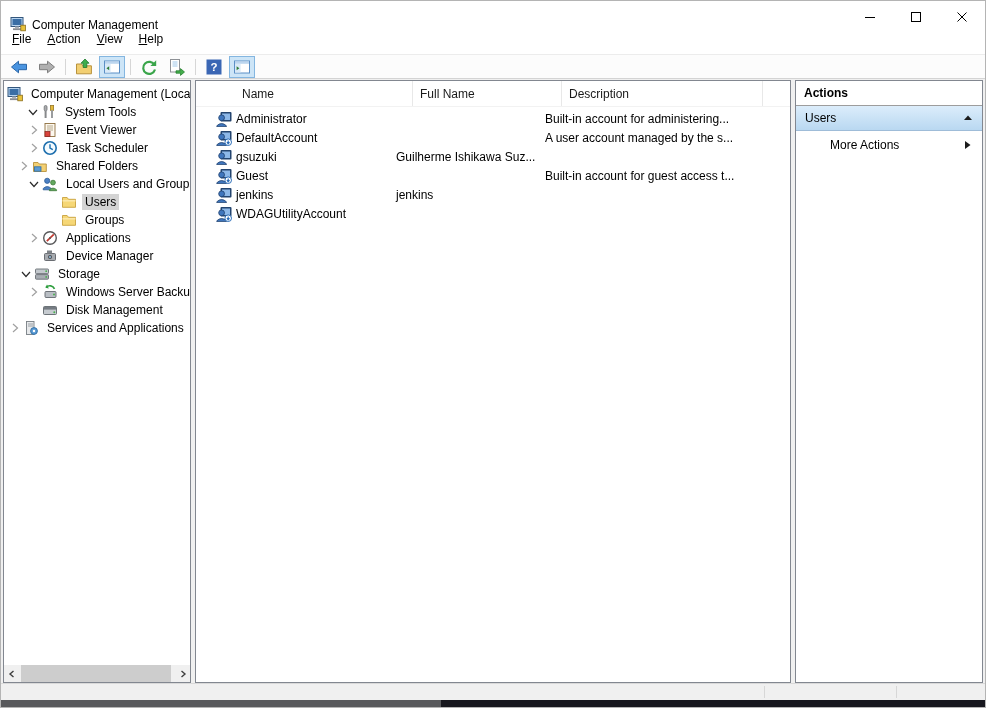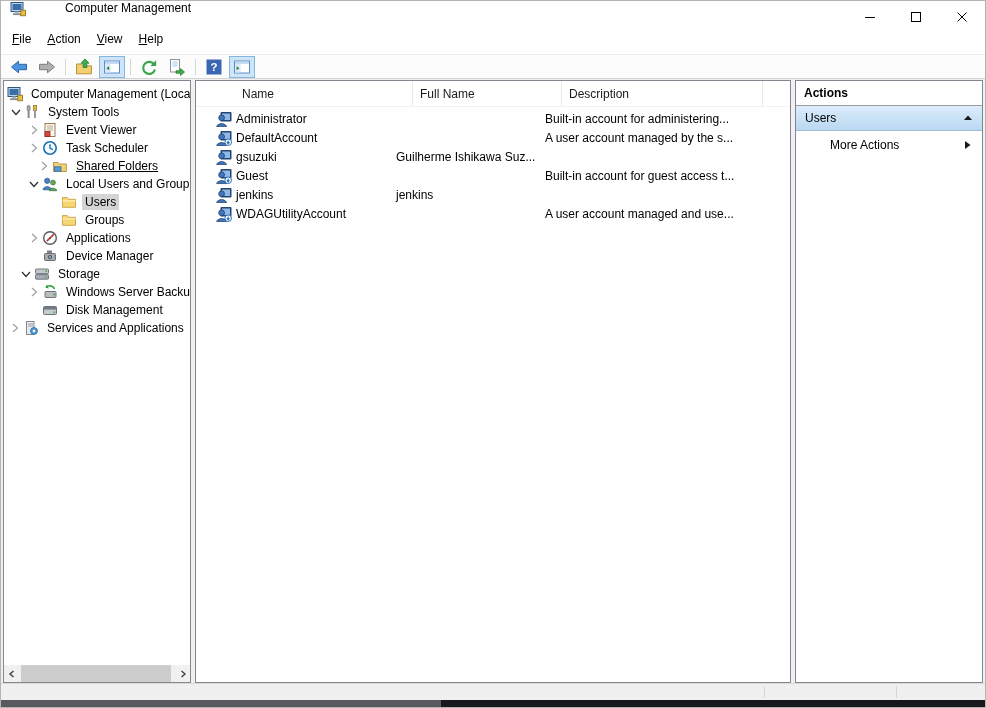--- a/index.html
+++ b/index.html
@@ -1,21 +1,21 @@
 <!DOCTYPE html>
 <html style="--sel-gray: #d4d4d4; --toggle-bg: #cde5f7; --toggle-border: #84b6e0; --grp-top: #dcedfb; --grp-bot: #b9d8f1;"><head>
 <meta charset="utf-8">
 <style>
   * { box-sizing: border-box; margin: 0; padding: 0; }
   html,body { background:#444; }
   body { font-family: "Liberation Sans","DejaVu Sans",sans-serif; font-size:12px; color:#000; }
   .window { width:986px; height:708px; background:#fff; border:1px solid #b4b4b4; position:relative; overflow:hidden; }
 
   
-  .titlebar { height:31px; display:flex; align-items:flex-start; background:#fff;gap:33px; }
+  .titlebar { height:31px; display:flex; align-items:flex-end; background:#fff; }
   .title-icon { width:16px; height:16px; margin:0 6px 0 9px; flex:none; }
   .title-text { font-size:12px; }
   .win-controls { margin-left:auto; display:flex; height:100%; }
   .win-btn { width:46px; height:100%; display:flex; align-items:center; justify-content:center; }
 
   
   .menubar { height:22px; display:flex; align-items:stretch; background:#fff; padding-left:3px; }
   .menu-item { padding:0 8px; display:flex; align-items:flex-start; }
 
   
@@ -206,21 +206,21 @@
               <svg width="16" height="16" viewBox="0 0 16 16">
                 <rect x="1" y="1.5" width="12" height="9" fill="#b8d4f0" stroke="#33567c"></rect>
                 <rect x="2.5" y="3" width="9" height="6" fill="#3a6ea5"></rect>
                 <rect x="5" y="10.5" width="4" height="1.8" fill="#aeb2b8"></rect>
                 <rect x="3" y="12.3" width="8" height="1.8" fill="#888c92"></rect>
                 <rect x="10.8" y="9.2" width="4.6" height="5.6" fill="#e8c23a" stroke="#8a6d1d" stroke-width="0.8"></rect>
               </svg>
             </span>
             <span class="tree-label">Computer Management (Local)</span>
           </div>
-          <div class="tree-row" style="padding-left: 4px;">
+          <div class="tree-row" style="padding-left: 21px;">
             <span class="expander">
               <svg width="16" height="16" viewBox="0 0 16 16">
                 <path d="M4 6 L8 10.5 L12 6" fill="none" stroke="#2b2b2b" stroke-width="1.2"></path>
               </svg>
             </span>
             <span class="tree-icon">
               <svg width="16" height="16" viewBox="0 0 16 16">
                 <rect x="3.2" y="1.5" width="2.8" height="5.5" rx="1.4" fill="#a9abad" stroke="#6f7173" stroke-width="0.8"></rect>
                 <line x1="4.6" y1="7" x2="4.6" y2="14" stroke="#87898b" stroke-width="2"></line>
                 <rect x="9.4" y="1.5" width="3.2" height="4.8" fill="#e3b93c" stroke="#96782a" stroke-width="0.8"></rect>
@@ -253,21 +253,21 @@
               </svg>
             </span>
             <span class="tree-icon">
               <svg width="16" height="16" viewBox="0 0 16 16">
                 <circle cx="8" cy="8" r="6.2" fill="#f4fbff" stroke="#1d6fae" stroke-width="1.6"></circle>
                 <path d="M8 4.2 V8 L10.8 9.6" stroke="#1d6fae" stroke-width="1.4" fill="none"></path>
               </svg>
             </span>
             <span class="tree-label">Task Scheduler</span>
           </div>
-          <div class="tree-row" style="padding-left: 32px; text-decoration: underline;">
+          <div class="tree-row" style="padding-left: 12px;">
             <span class="expander">
               <svg width="16" height="16" viewBox="0 0 16 16">
                 <path d="M6 4 L10.5 8 L6 12" fill="none" stroke="#a0a0a0" stroke-width="1.2"></path>
               </svg>
             </span>
             <span class="tree-icon">
               <svg width="16" height="16" viewBox="0 0 16 16">
                 <path d="M1.5 4.5 h4.5 l1.3 1.5 h7 v7.5 h-12.8 Z" fill="#f2cf72" stroke="#b8923c" stroke-width="0.9"></path>
                 <rect x="2.5" y="8.8" width="6.5" height="4.4" fill="#5b9bd5" stroke="#2e6da4" stroke-width="0.8"></rect>
               </svg>
@@ -498,21 +498,20 @@
                   <rect x="4.5" y="1" width="11" height="9.5" rx="1" fill="#24456f"></rect>
                   <rect x="6" y="2.5" width="8" height="6.5" fill="#8db8e8"></rect>
                   <circle cx="5.6" cy="6.8" r="2.9" fill="#3f76bd" stroke="#1d3f6d" stroke-width="0.8"></circle>
                   <path d="M0.8 14.8 Q5.6 10.2 10.4 14.8 L10.4 15.6 L0.8 15.6 Z" fill="#3f76bd" stroke="#1d3f6d" stroke-width="0.8"></path>
                   <circle cx="12.2" cy="12.2" r="3.3" fill="#fff" stroke="#2a6cb8"></circle>
                   <path d="M12.2 10.6 V13.2 M10.9 12.2 L12.2 13.8 L13.5 12.2" fill="none" stroke="#2a6cb8" stroke-width="1.1"></path>
                 </svg></span>
               <span>WDAGUtilityAccount</span>
             </div>
             <div class="cell" style="width:149px"></div>
-            <div class="cell" style="width:201px">A user account managed and use...</div>
           </div>
         </div>
     </div>
 
     <div class="pane actions-pane">
       <div class="actions-header">Actions</div>
       <div class="action-group">
         <span>Users</span>
         <span class="tri">
           <svg width="10" height="10" viewBox="0 0 10 10">

